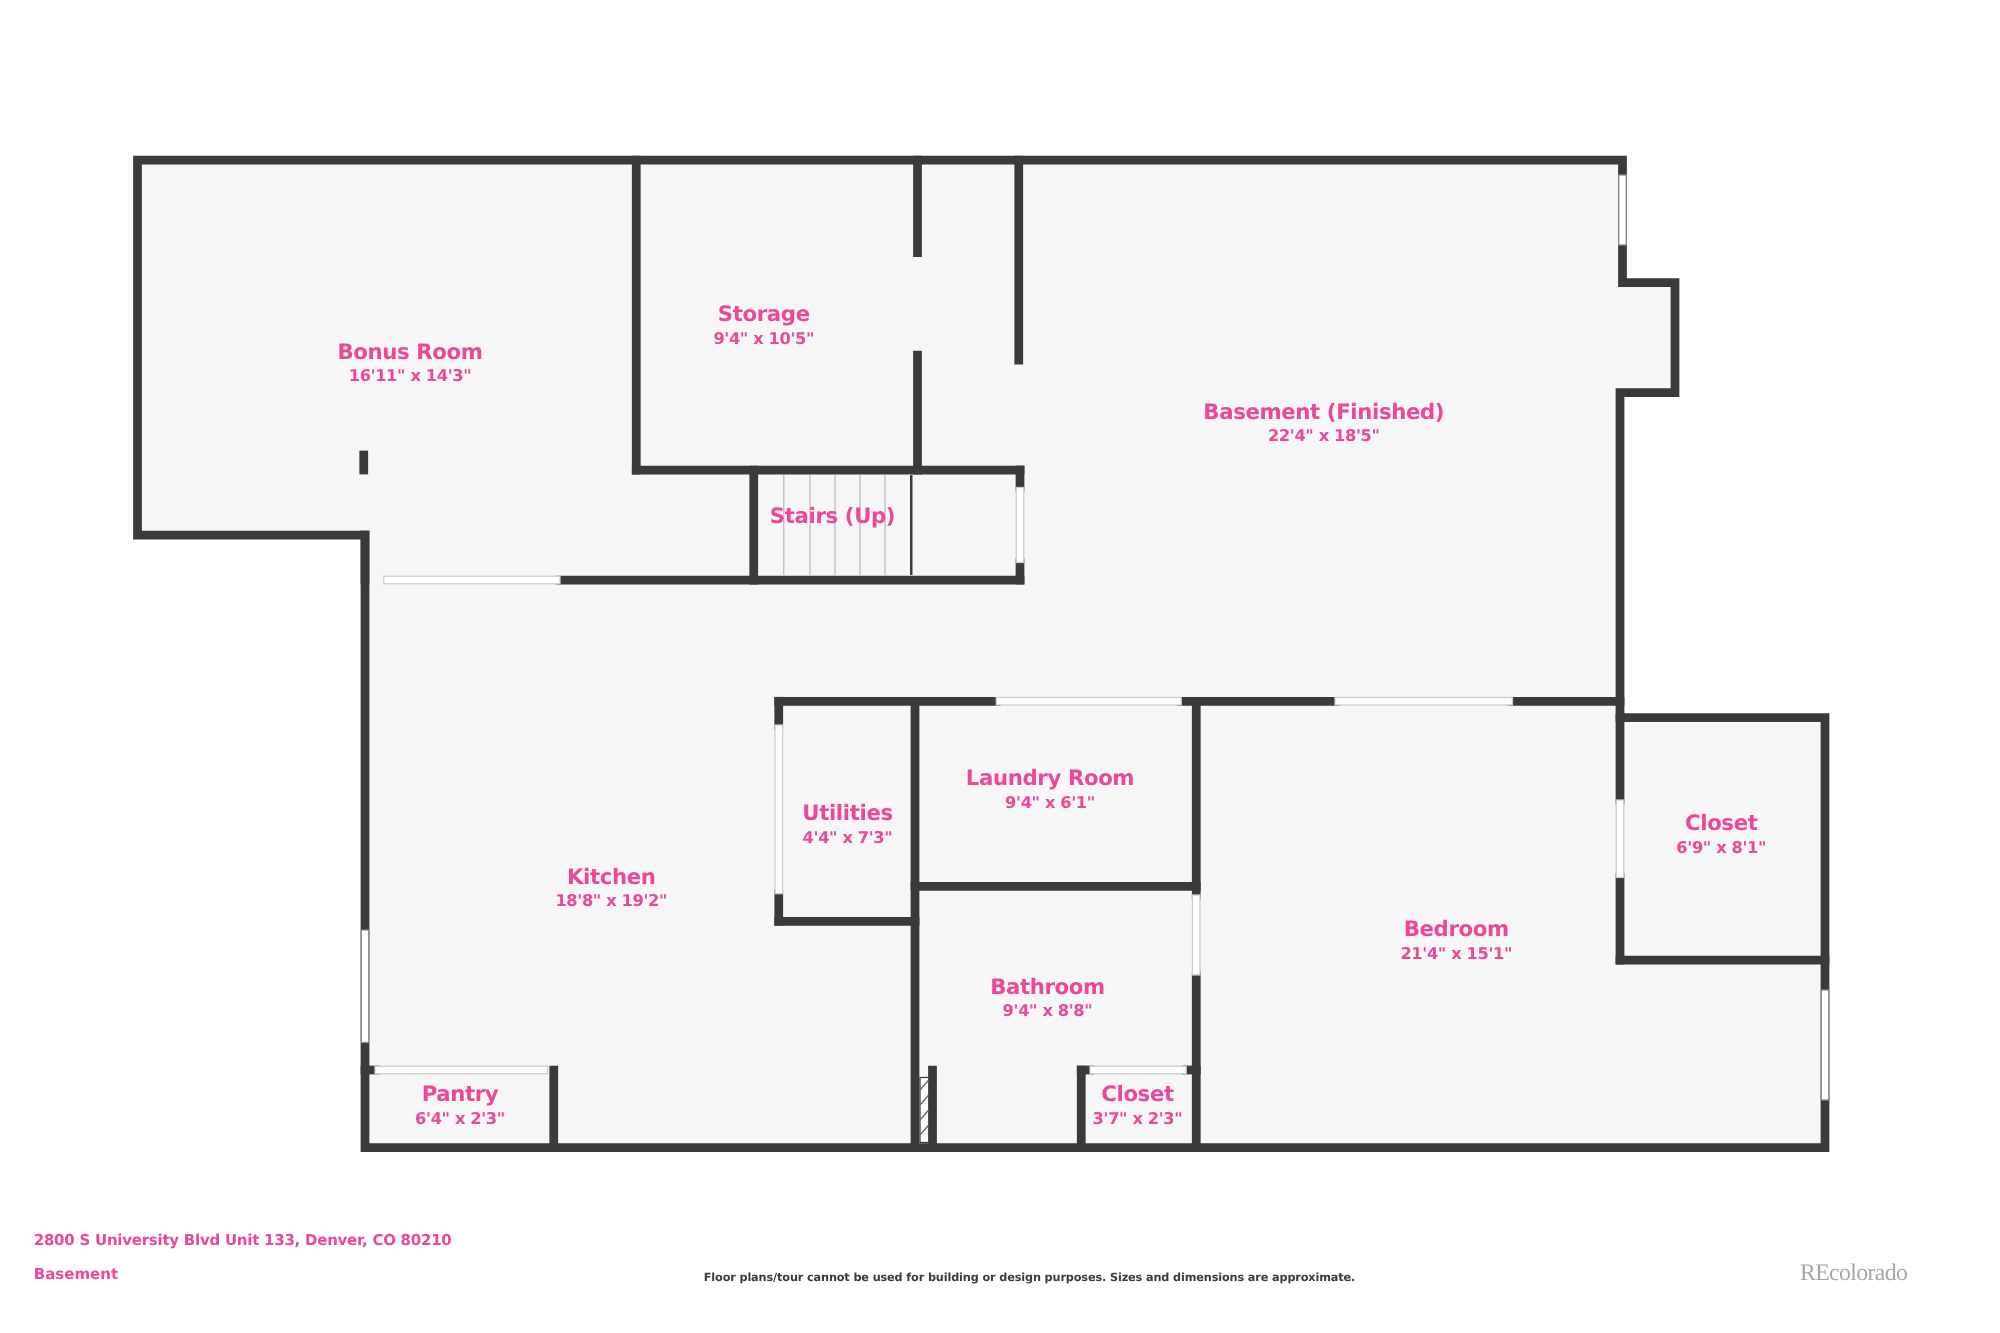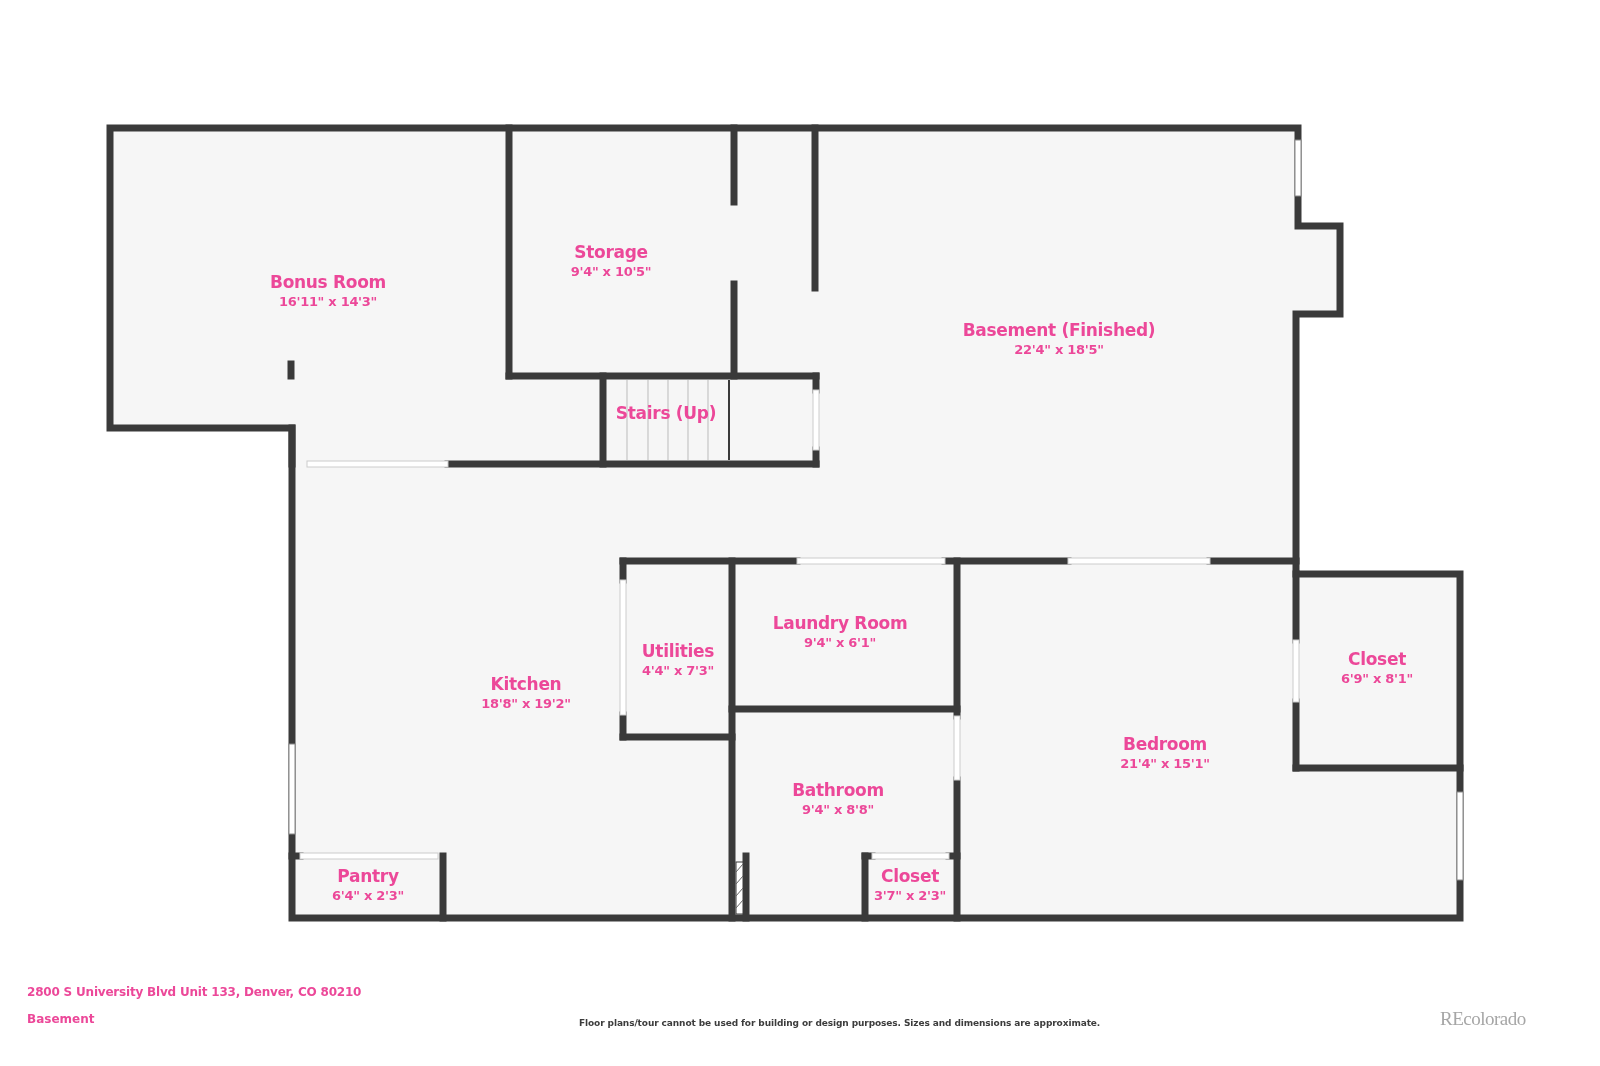--- a/index.html
+++ b/index.html
@@ -3,21 +3,21 @@
   <meta charset="utf-8">
   <style>
     html, body { margin: 0; padding: 0; background: #ffffff; }
     body { width: 1600px; height: 1066px; position: relative; overflow: hidden; font-family: "DejaVu Sans", sans-serif; }
     #plan { position: absolute; left: 0; top: 0; width: 1600px; height: 1066px; }
     .room-label { position: absolute; text-align: center; color: #ec4899; transform: translateX(-50%); white-space: nowrap; }
     .room-name { font-family: "DejaVu Sans", sans-serif; font-weight: bold; font-size: 17px; line-height: 21px; letter-spacing: -0.3px; }
     .room-dim { font-family: "DejaVu Sans", sans-serif; font-weight: bold; font-size: 13px; line-height: 18px; letter-spacing: -0.3px; }
     .footer-address { position: absolute; left: 27px; top: 985px; font-size: 12px; font-weight: bold; color: #ec4899; letter-spacing: -0.2px; }
     .footer-floor { position: absolute; left: 27px; top: 1012px; font-size: 12px; font-weight: bold; color: #ec4899; }
-    .footer-disclaimer { position: absolute; left: 552px; top: 1018px; font-size: 9px; font-weight: bold; color: #3c3c3c; letter-spacing: -0.1px; padding-left: 27px; }
+    .footer-disclaimer { position: absolute; left: 536px; top: 1018px; font-size: 9px; font-weight: bold; color: #3c3c3c; letter-spacing: -0.1px; padding-left: 27px; }
     .footer-brand { position: absolute; left: 1440px; top: 1008px; font-family: Liberation Serif, serif; font-size: 19px; color: #a6a6a6; letter-spacing: -0.5px; }
   </style>
 </head>
 <body>
 
 <svg id="plan" viewBox="0 0 1600 1066" xmlns="http://www.w3.org/2000/svg">
 
   <g fill="#f6f6f6">
     <polygon points="110,128 1298,128 1298,226 1340,226 1340,314 1296,314 1296,574 1460,574 1460,918 292,918 292,428 110,428"></polygon>
   </g>
@@ -115,21 +115,21 @@
   <div class="room-name">Stairs (Up)</div>
 </div>
 <div class="room-label" style="left:678px; top:627px;margin-top:14px;">
   <div class="room-name">Utilities</div>
   <div class="room-dim">4'4" x 7'3"</div>
 </div>
 <div class="room-label" style="left:840px; top:613px;">
   <div class="room-name">Laundry Room</div>
   <div class="room-dim">9'4" x 6'1"</div>
 </div>
-<div class="room-label" style="left:489px; top:674px;margin-left:37px;">
+<div class="room-label" style="left:489px; top:692px;">
   <div class="room-name">Kitchen</div>
   <div class="room-dim">18'8" x 19'2"</div>
 </div>
 <div class="room-label" style="left:1377px; top:649px;">
   <div class="room-name">Closet</div>
   <div class="room-dim">6'9" x 8'1"</div>
 </div>
 <div class="room-label" style="left:1165px; top:734px;">
   <div class="room-name">Bedroom</div>
   <div class="room-dim">21'4" x 15'1"</div>

